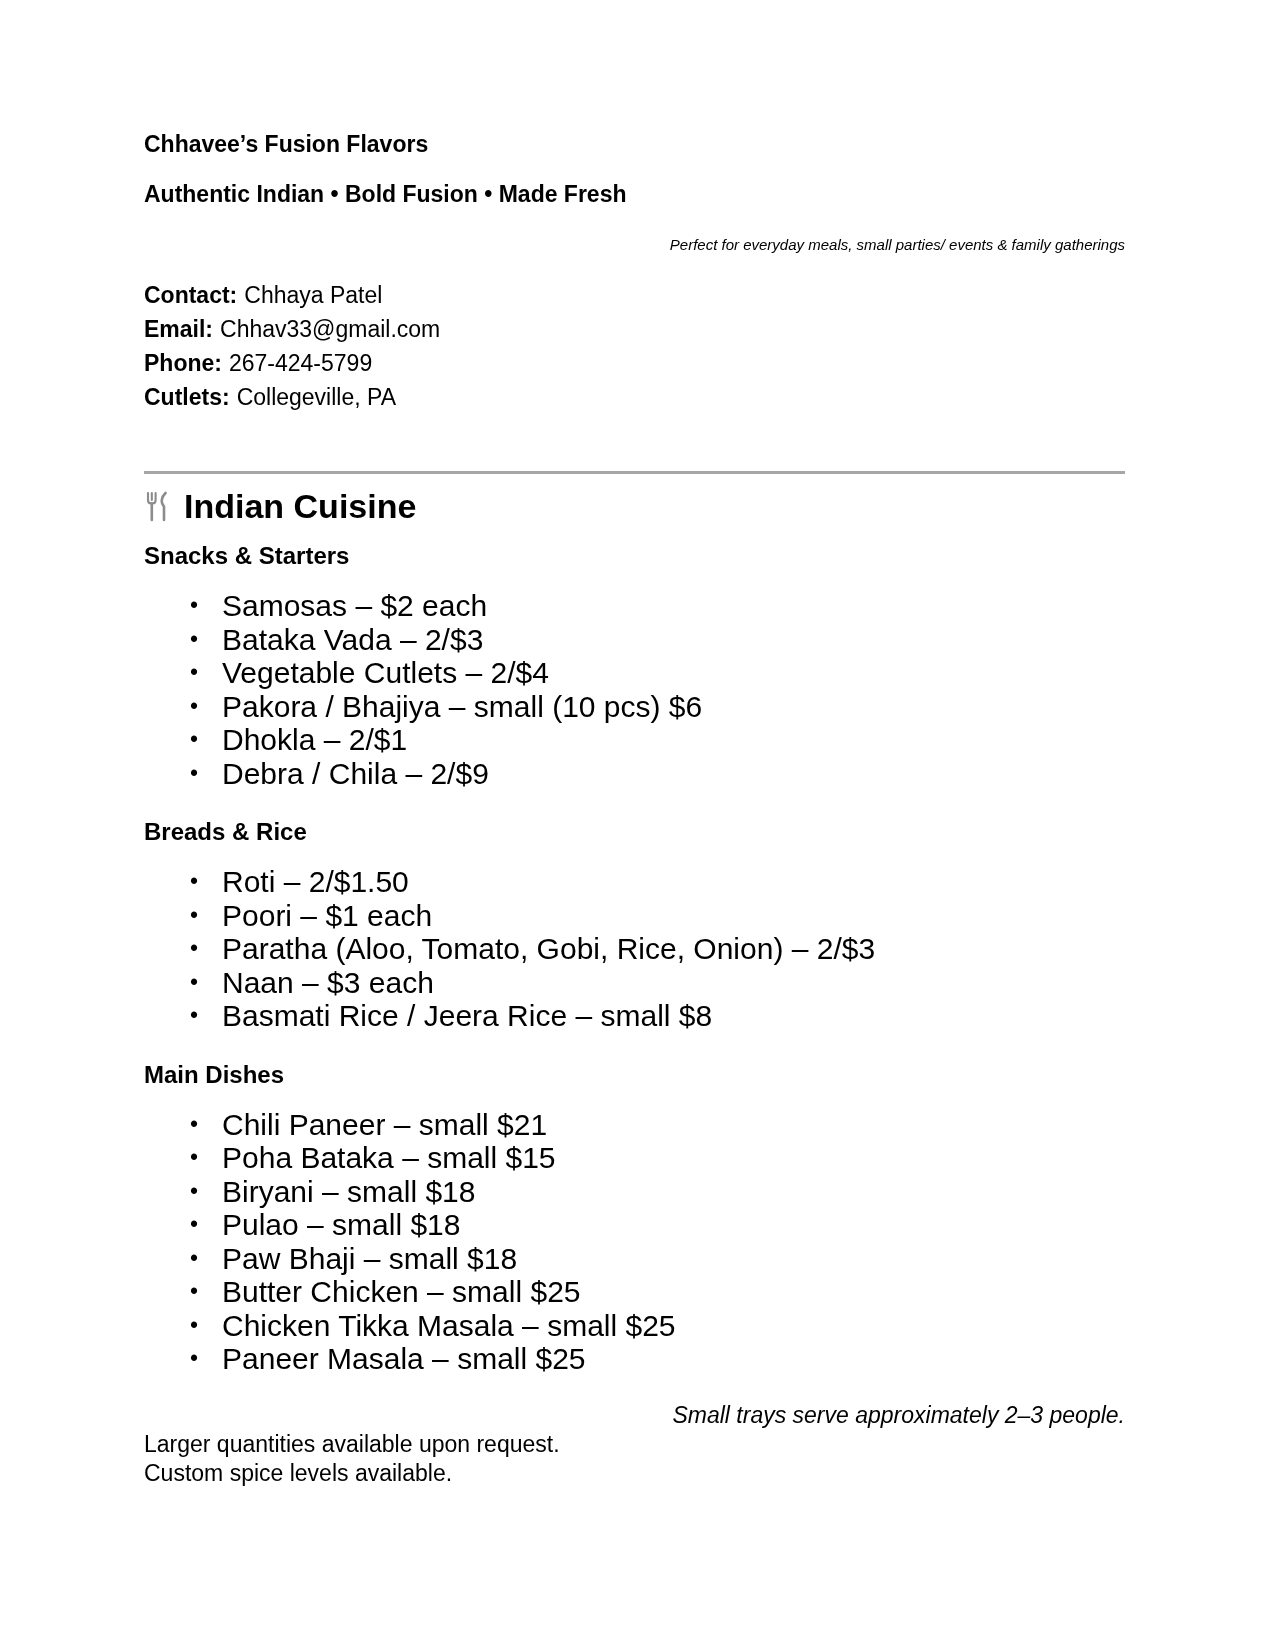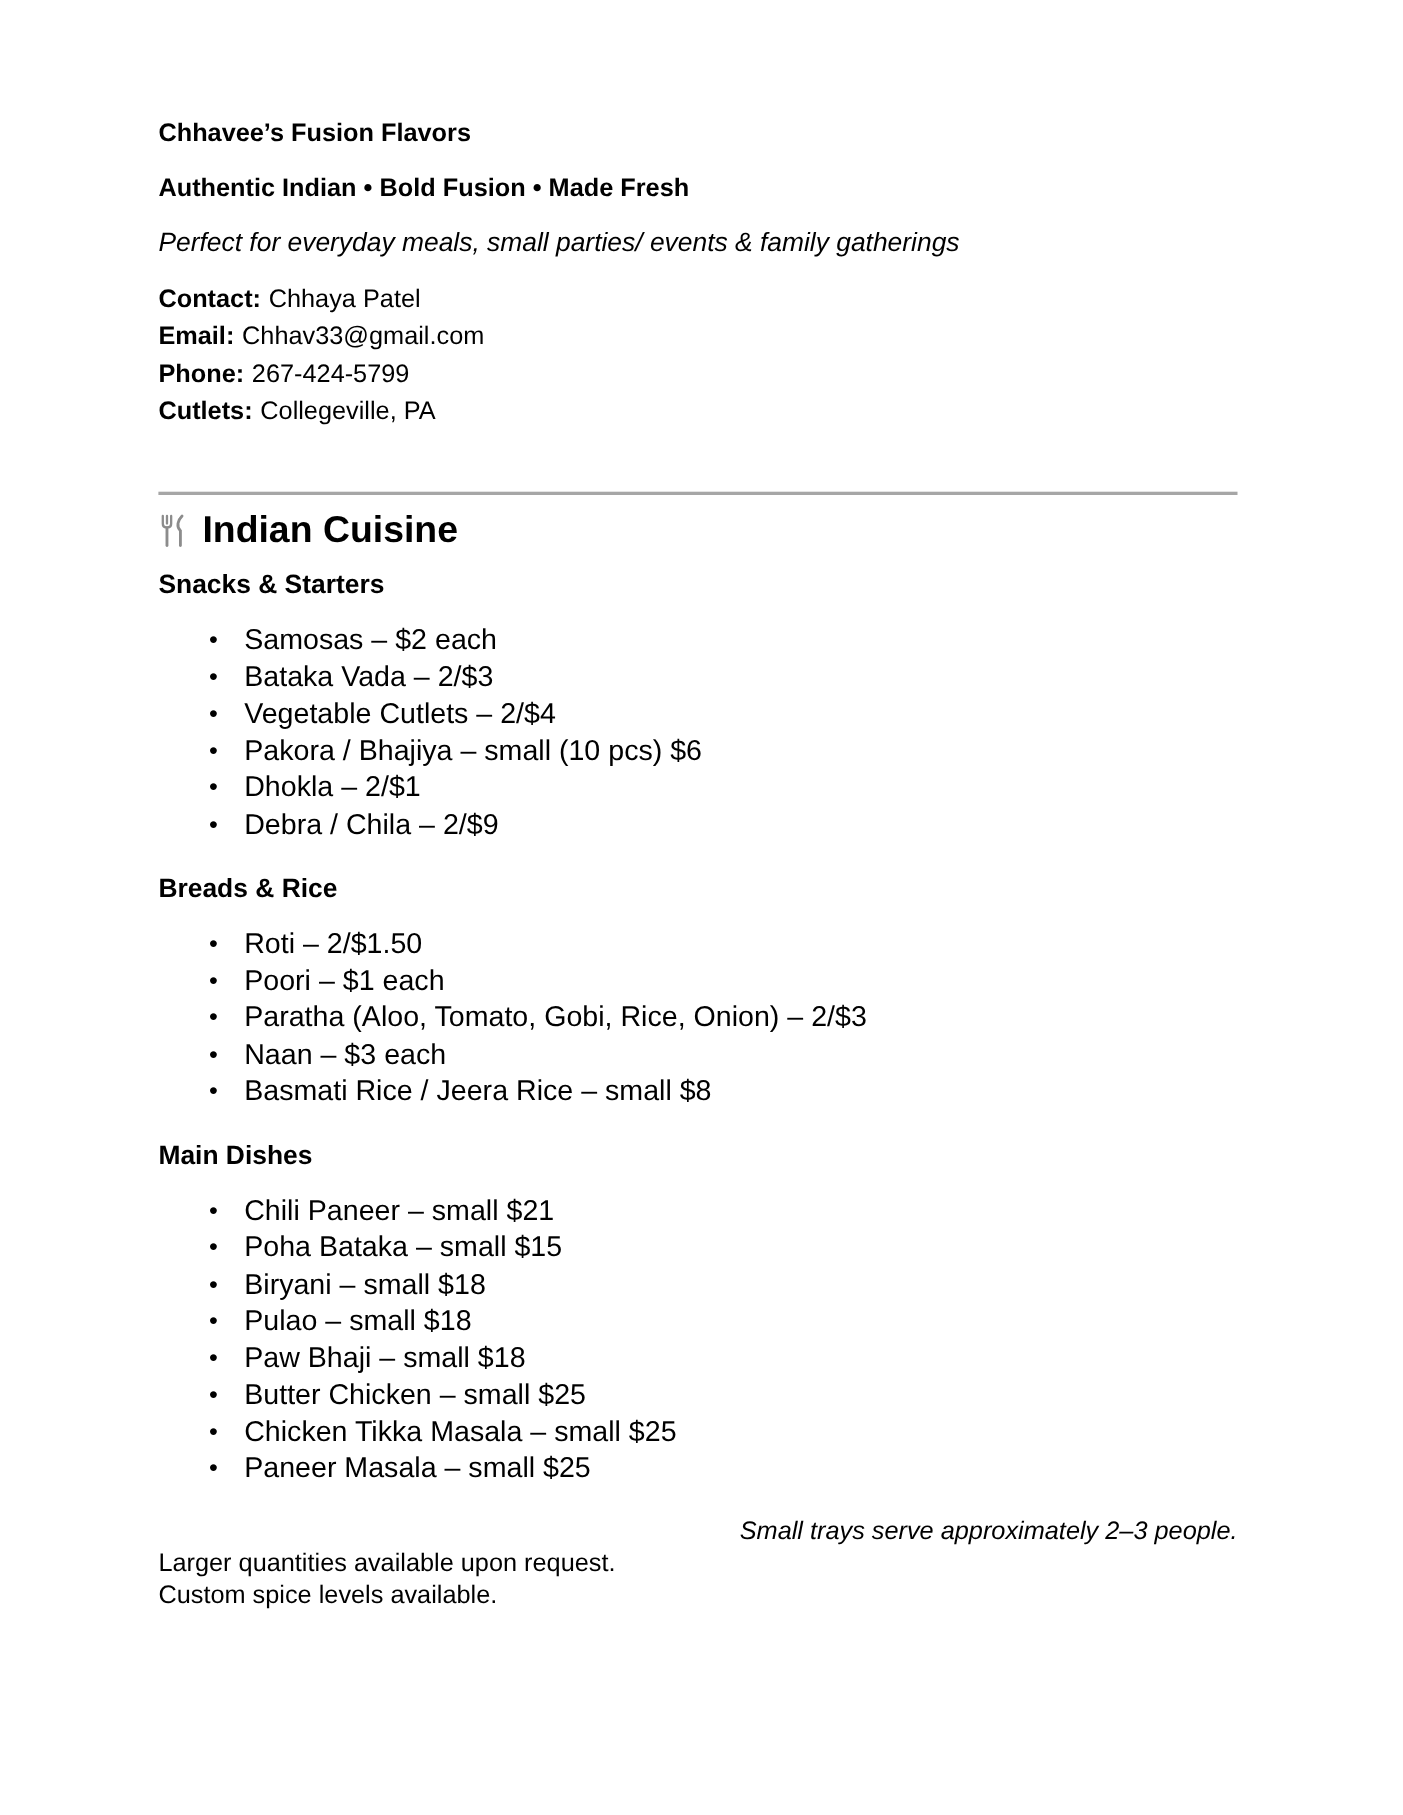--- a/index.html
+++ b/index.html
@@ -9,34 +9,36 @@
   }
   body {
     width: 1275px;
     min-height: 1650px;
     font-family: "Liberation Sans", sans-serif;
     color: #000000;
     -webkit-font-smoothing: antialiased;
   }
   .doc {
     padding: 104px 150px 60px 144px;
+    margin-top: 24px;
   }
   p { margin: 0; }
 
   .title-line {
     font-size: 23px;
     line-height: 33px;
     font-weight: bold;
     margin-bottom: 17px;
   }
   .tagline-italic {
-    font-size: 24px;
+    font-size: 15px;
     line-height: 33px;
     font-style: italic;
     margin-bottom: 17px;
+    text-align: right;
   }
   .contact-block {
     font-size: 23px;
     line-height: 34px;
   }
   .contact-line .contact-label {
     font-weight: bold;
     margin-right: 7px;
     text-align: center;
   }
@@ -63,21 +65,21 @@
   .subsection-title {
     font-size: 24px;
     line-height: 33px;
     font-weight: bold;
     margin: 15px 0 0 0;
   }
   ul.menu-list {
     list-style: none;
     margin: 17px 0 25px 0;
     padding: 0 0 0 78px;
-    font-size: 26px;
+    font-size: 30px;
   }
   ul.menu-list li {
     line-height: 33.5px;
     position: relative;
   }
   ul.menu-list li::before {
     content: "\2022";
     position: absolute;
     left: -32px;
     top: 0;

